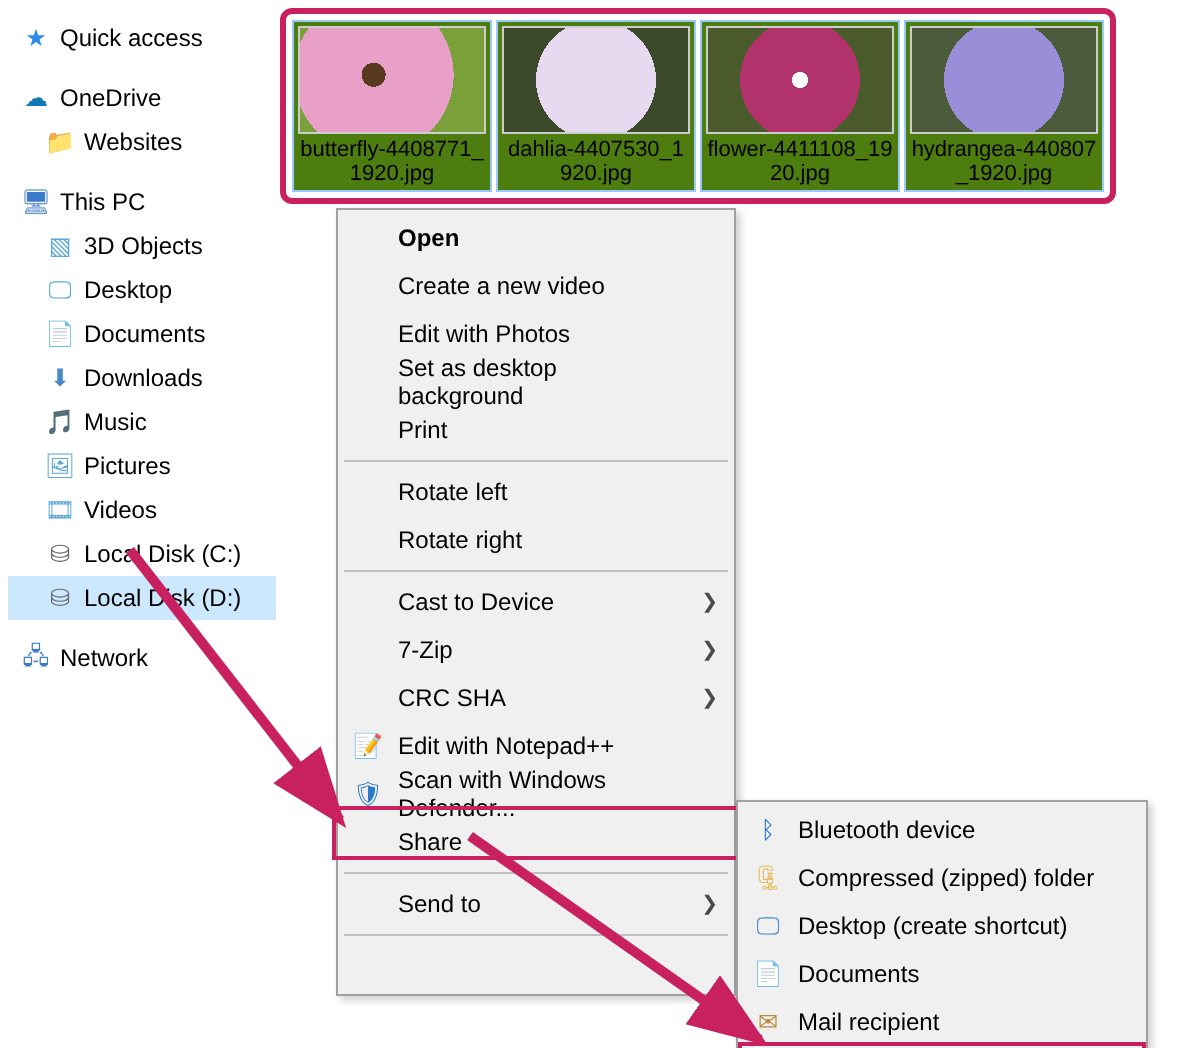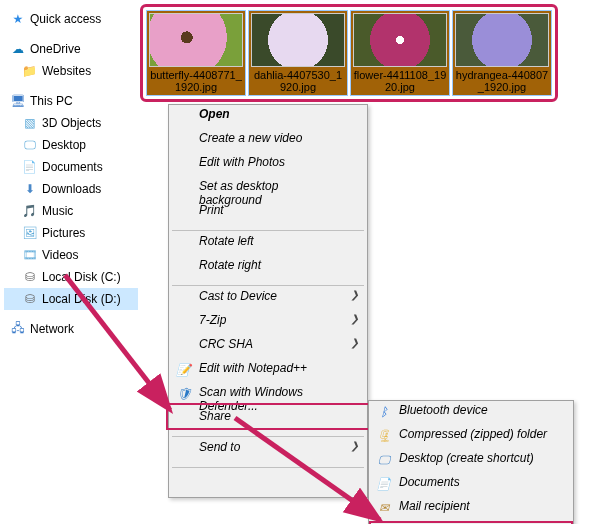--- a/index.html
+++ b/index.html
@@ -8,34 +8,34 @@
 
 .sidebar { width: 138px; padding: 8px 0 0 4px; }
 .tree-item { display: flex; align-items: center; height: 22px; padding-left: 18px; cursor: pointer; }
 .tree-item.top { padding-left: 6px; font-weight: 400; }
 .tree-item .icon { width: 16px; height: 16px; display: flex; align-items: center; justify-content: center; margin-right: 4px; }
 .tree-item.sel { background: #cce8ff; }
 .tree-group { margin-top: 8px; }
 
 
 .thumbs { position: absolute; left: 140px; top: 4px; display: flex; gap: 2px; border: 3px solid #c9215f; border-radius: 6px; padding: 3px; }
-.thumb { width: 100px; text-align: center; border: 1px solid #99c9ff; background: #a16207; padding: 2px; }
+.thumb { width: 100px; text-align: center; border: 1px solid #99c9ff; background: #4d7c0f; padding: 2px; }
 .thumb .pic { width: 94px; height: 54px; border: 1px solid #ccc; margin: 0 auto 2px; }
 .thumb .lbl { font-size: 11px; line-height: 1.1; word-break: break-all; }
 
 
 .p1 { background: radial-gradient(circle at 40% 45%, #5a3a1e 0 6px, #e8a0c8 6px 40px, #7aa03a 40px 100%); }
 .p2 { background: radial-gradient(circle at 50% 50%, #e7d9f0 0 30px, #3a4a2a 30px 100%); }
 .p3 { background: radial-gradient(circle at 50% 50%, #fff 0 4px, #b2336c 4px 30px, #4a5a2a 30px 100%); }
 .p4 { background: radial-gradient(circle at 50% 50%, #9a8ed8 0 30px, #4a5a3a 30px 100%); }
 
 
 .ctx { position: absolute; background: #f0f0f0; border: 1px solid #a0a0a0; box-shadow: 2px 2px 4px rgba(0,0,0,.2); padding: 2px; }
 .ctx-main { left: 168px; top: 104px; width: 200px; }
-.ctx-item { display: flex; height: 24px; padding: 0 22px 0 28px; position: relative; cursor: default; font-style: italic; }
+.ctx-item { display: flex; align-items: center; height: 24px; padding: 0 22px 0 28px; position: relative; cursor: default; }
 .ctx-item .micon { position: absolute; left: 4px; width: 18px; height: 18px; display: flex; align-items: center; justify-content: center; }
 .ctx-item .arrow { position: absolute; right: 6px; color: #4a4a4a; font-size: 10px; }
 .ctx-item.bold { font-weight: 700; }
 .ctx-sep { height: 1px; background: #c0c0c0; margin: 3px 1px; }
 
 
 .ctx-sub { left: 368px; top: 400px; width: 206px; }
 .ctx-item.boxed { outline: 2px solid #c9215f; }
 
 

